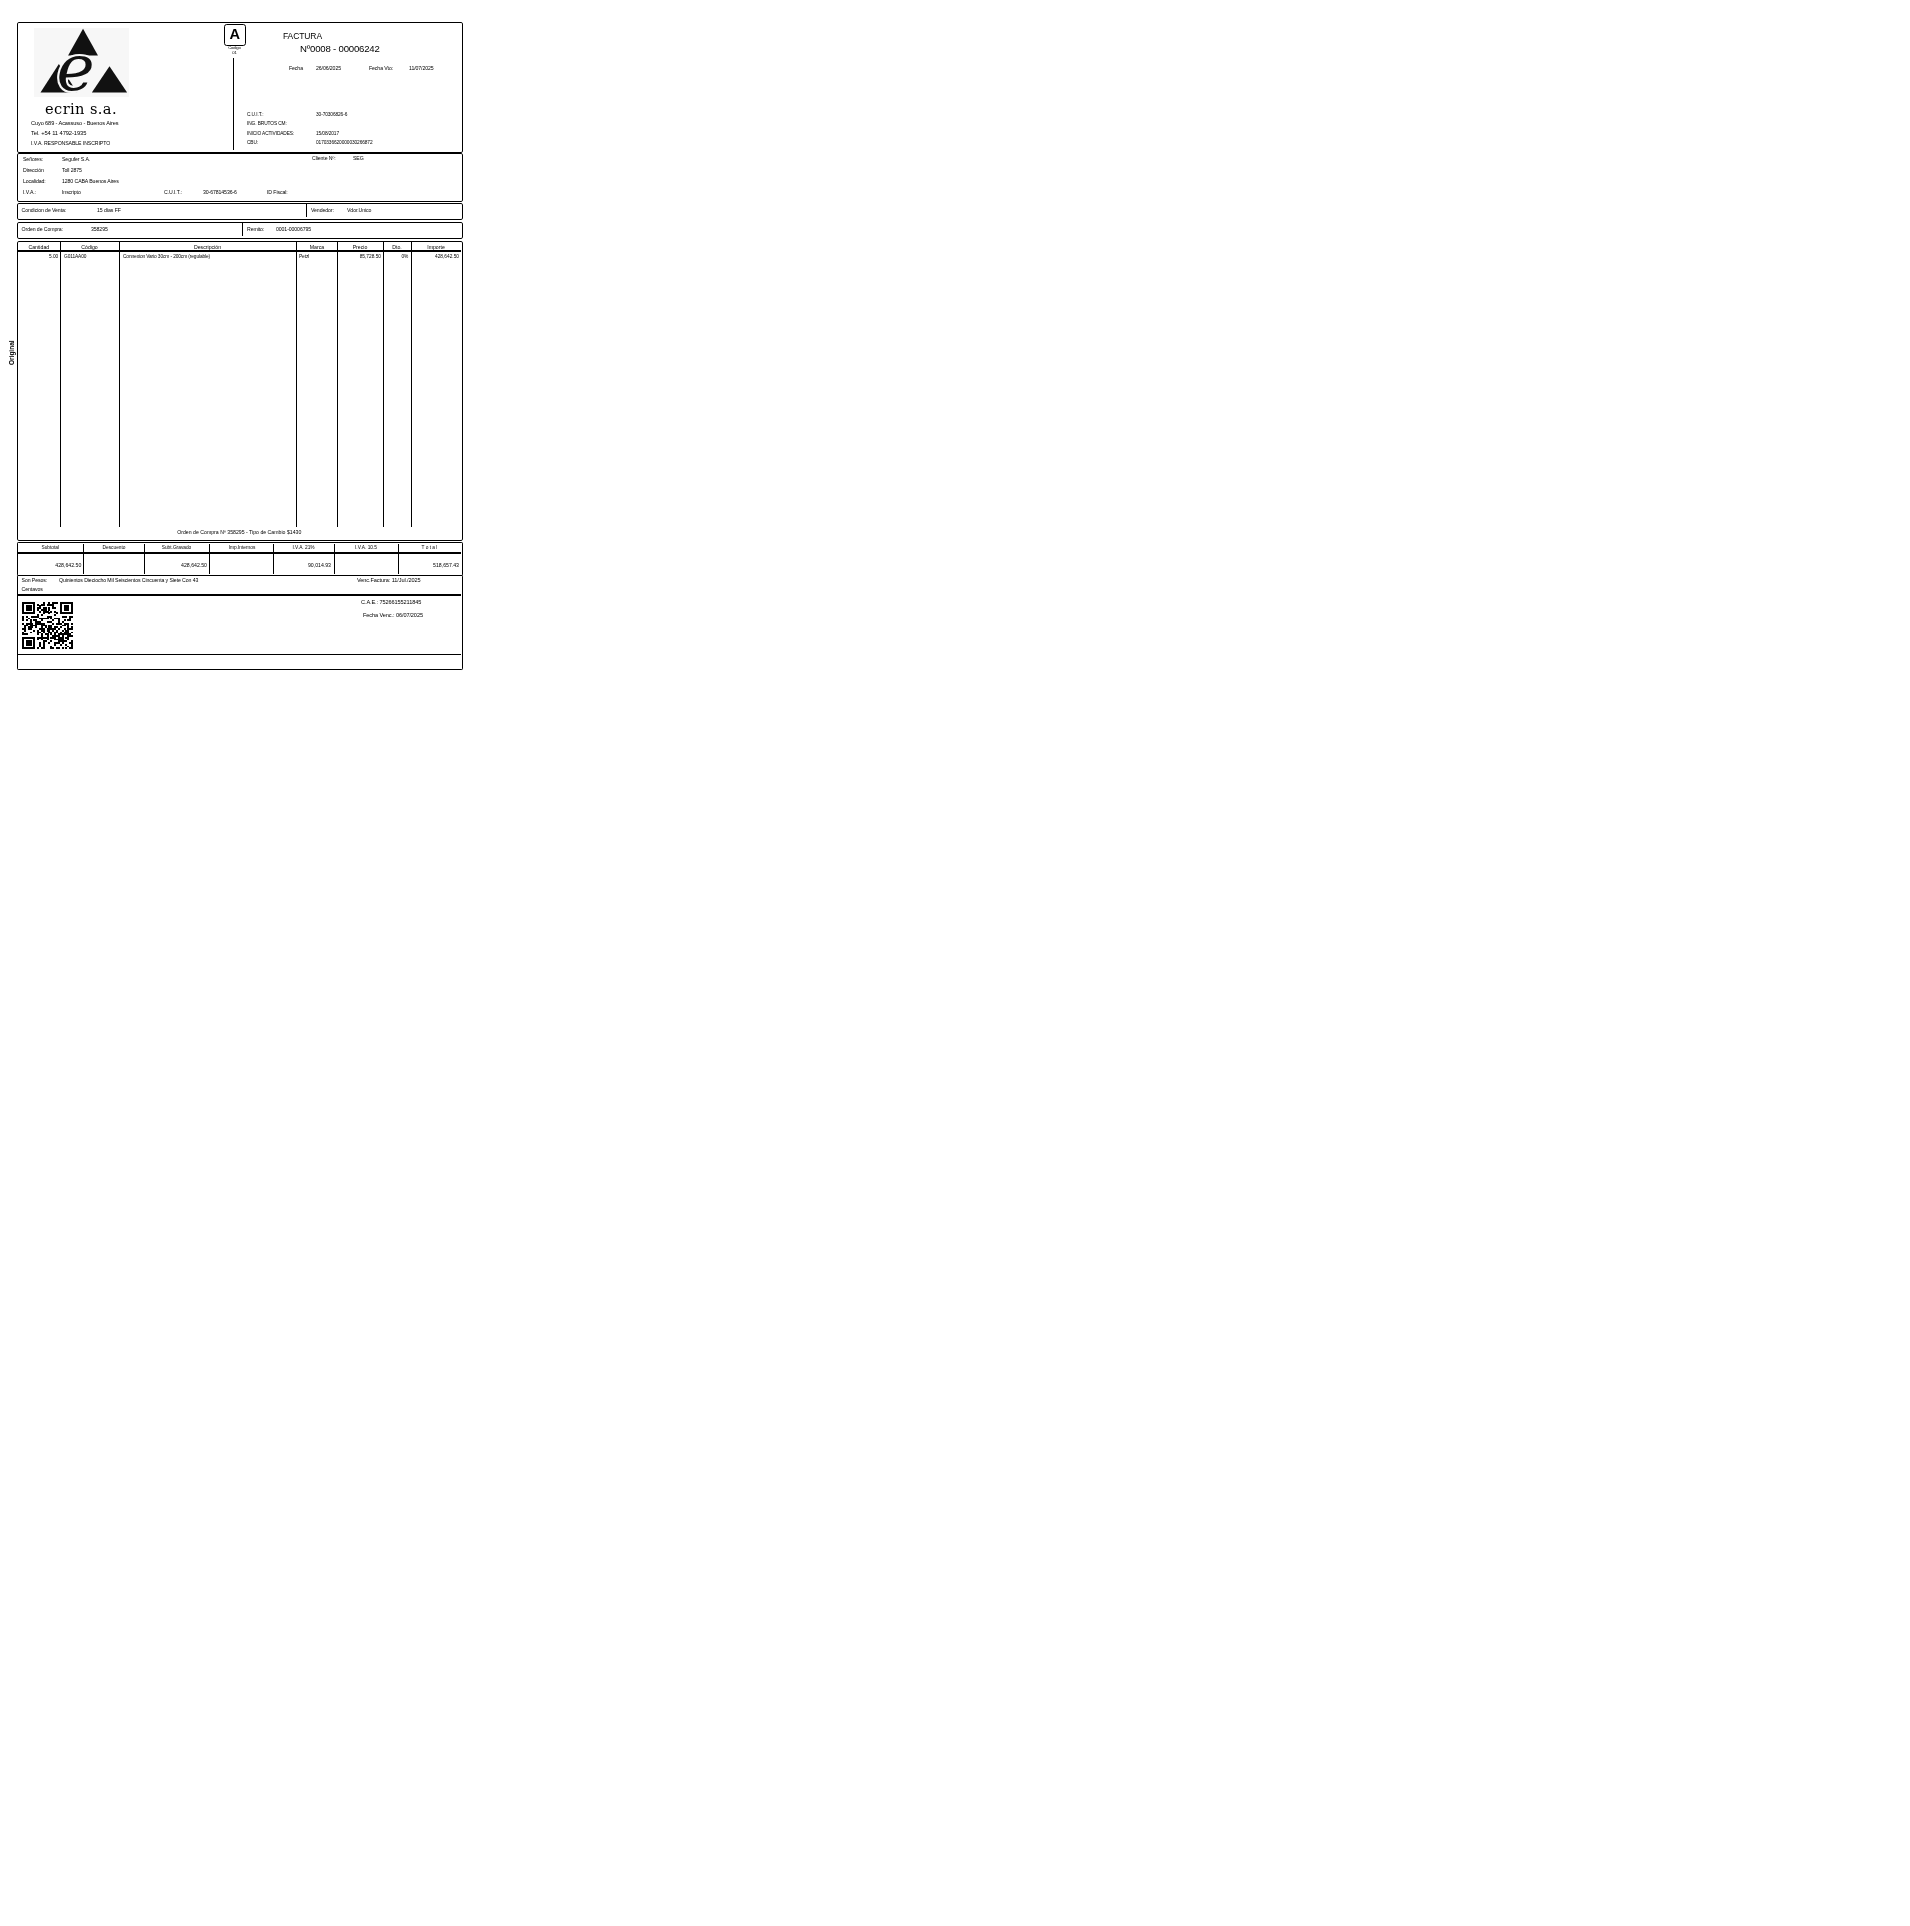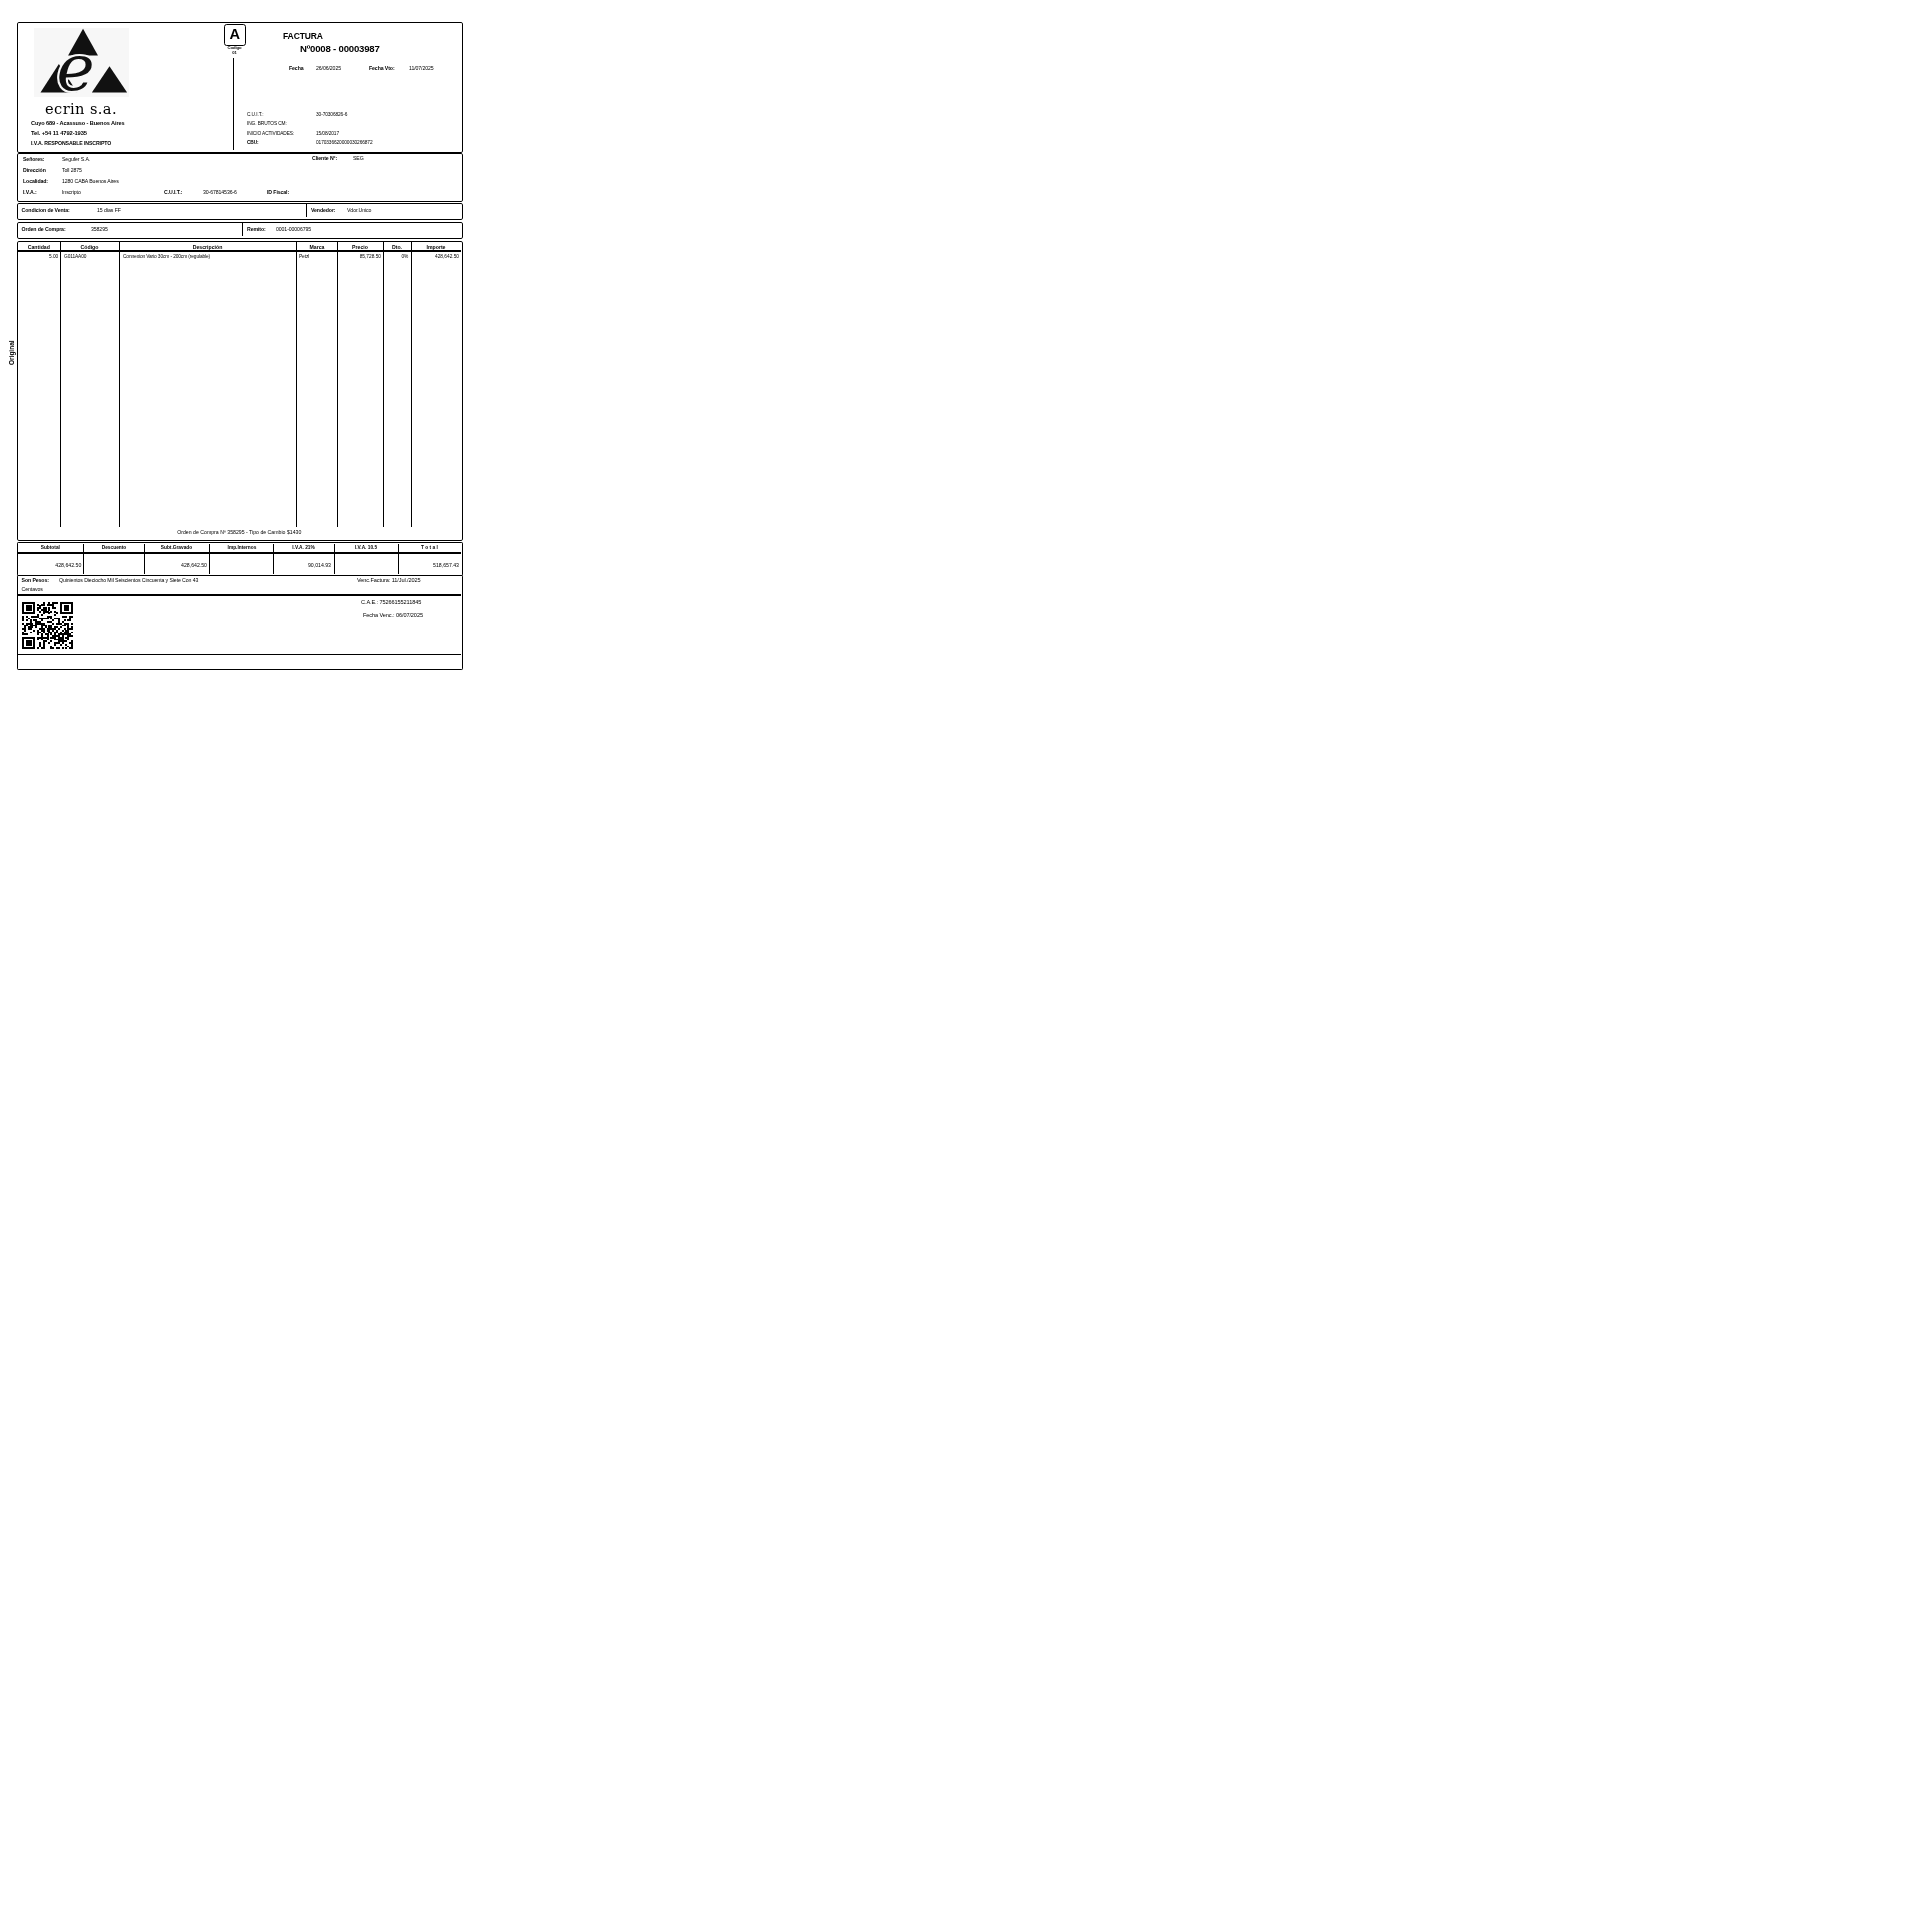--- a/index.html
+++ b/index.html
@@ -1,19 +1,19 @@
 <!DOCTYPE html>
 <html style="font-size:6.2px"><head>
 <meta charset="utf-8">
 <style>
   html,body{margin:0;padding:0;background:#fff;}
   .page{position:relative;width:478px;height:675px;background:#fff;
         font-family:"Liberation Sans",sans-serif;color:#000;overflow:hidden;}
   .abs{position:absolute;white-space:nowrap;line-height:1.15;letter-spacing:-0.1px;}
-  .b{font-weight:bold;}
+  .b{font-weight:normal;}
   .box{position:absolute;border:1.2px solid #000;border-radius:1.9px;background:transparent;}
   .hline{position:absolute;background:#000;}
   .vline{position:absolute;background:#000;}
   .cell{position:absolute;text-align:center;}
   .rcell{position:absolute;text-align:right;}
   .f12{font-size:4.8px;} .f13{font-size:5.2px;} .f14{font-size:5.6px;}
   .watermark{position:absolute;left:7.7px;top:365px;transform:rotate(-90deg);
              transform-origin:0 0;font-weight:bold;font-size:6.5px;}
   
   .logo-wrap{position:absolute;left:34px;top:28px;width:95px;height:69px;background:#f7f7f7;}
@@ -42,21 +42,21 @@
   </div>
   <div class="company-name">ecrin s.a.</div>
   <div class="abs b" style="left:31px;top:120px;font-size:5.6px;">Cuyo 689 - Acassuso - Buenos Aires</div>
   <div class="abs b" style="left:31px;top:130px;font-size:5.8px;">Tel. +54 11 4792-1935</div>
   <div class="abs b" style="left:31px;top:141px;font-size:5.2px;">I.V.A. RESPONSABLE INSCRIPTO</div>
 
   <div class="a-box">A</div>
   <div class="abs b" style="left:220px;top:46px;width:29px;text-align:center;font-size:4.2px;">Codigo</div>
   <div class="abs b" style="left:220px;top:51px;width:29px;text-align:center;font-size:4.2px;">01</div>
   <div class="abs b" style="left:283px;top:32px;font-size:8.5px;">FACTURA</div>
-  <div class="abs b" style="left:300px;top:43px;font-size:9.6px;letter-spacing:-0.2px;">Nº0008 - 00003987</div>
+  <div class="abs b" style="left:300px;top:43px;font-size:9.6px;letter-spacing:-0.2px;">Nº0008 - 00006242</div>
 
   <div class="abs b f13" style="left:289px;top:66px;">Fecha</div>
   <div class="abs f13" style="left:316px;top:66px;">26/06/2025</div>
   <div class="abs b f13" style="left:369px;top:66px;">Fecha Vto:</div>
   <div class="abs f13" style="left:409px;top:66px;">11/07/2025</div>
 
   <div class="abs f12" style="left:247px;top:112px;">C.U.I.T.:</div>
   <div class="abs f12" style="left:316px;top:112px;">30-70306826-6</div>
   <div class="abs f12" style="left:247px;top:121px;">ING. BRUTOS CM:</div>
   <div class="abs f12" style="left:316px;top:121px;"></div>

